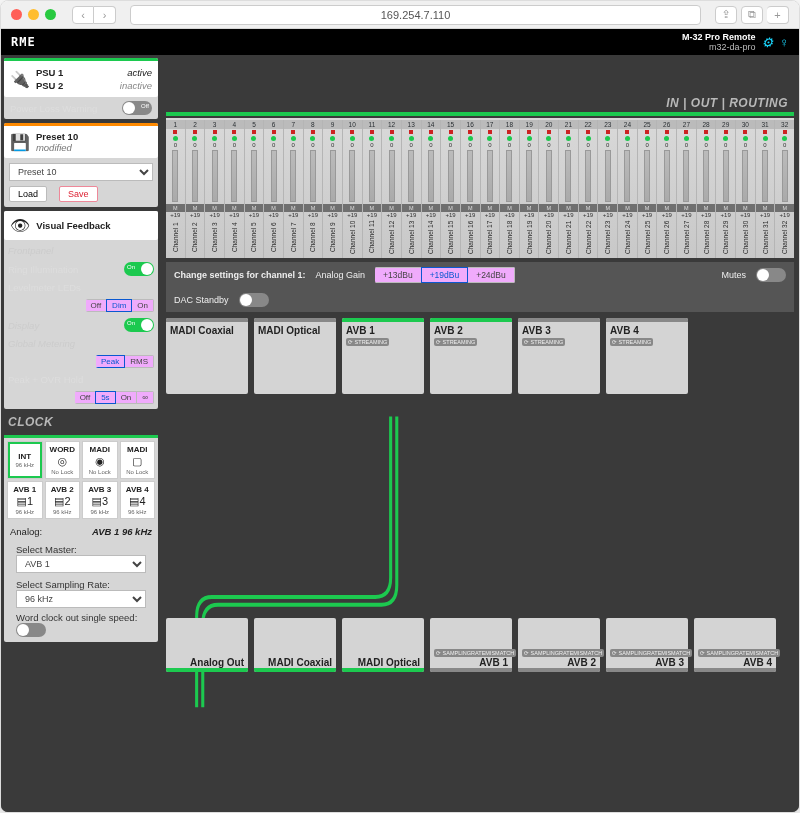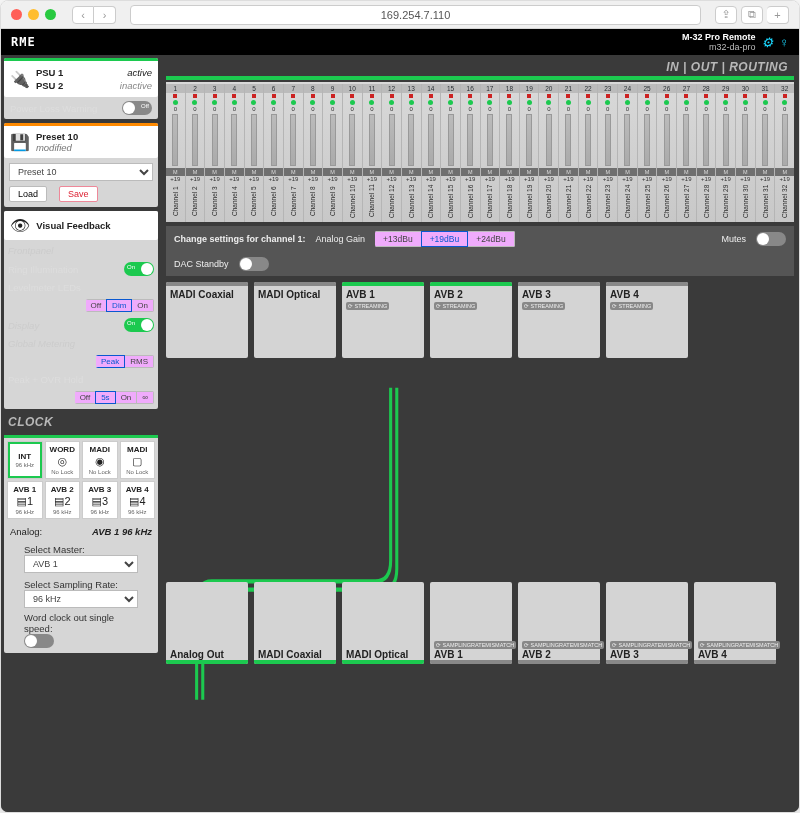--- a/index.html
+++ b/index.html
@@ -36,38 +36,38 @@
   .btn.red { color:#d23; border-color:#e89;}
   .k-v { display:flex; justify-content:space-between; align-items:center; padding:3px 4px; color:#ddd;}
   .k-v .label { color:#ccc; font-style:italic;}
   .seg { display:flex; border-radius:2px; overflow:hidden;}
   .seg div { background:#f0abfc; border:1px solid #bbb; padding:1px 5px; font-size:8px; color:#444; margin-left:-1px;}
   .seg div.active { color:#0a58d0; border-color:#0a58d0; z-index:1;}
   .clock-grid { display:grid; grid-template-columns:repeat(4,1fr); gap:2px; }
   .clock-cell { background:#fff; height:38px; font-size:7px; text-align:center; display:flex; flex-direction:column; align-items:center; justify-content:center; gap:1px; border:1px solid #ccc;}
   .clock-cell .cc-name{font-weight:bold; font-size:8px;}
   .clock-cell .cc-sub{color:#666; font-size:6px;}
-  .main-title { text-align:right; color:#b8b8b8; font-style:italic; font-weight:bold; font-size:12px; letter-spacing:.5px; padding:2px 6px;}
+  .main-title { text-align:right; color:#b8b8b8; font-style:italic; font-weight:bold; font-size:12px; letter-spacing:.5px; padding:2px 6px;margin-top:36px;}
   .green-line { height:4px; background:#1cc94f; margin:0 0 2px 0;}
   .channels { background:linear-gradient(#d9d9d9,#c8c8c8); display:flex; height:140px; padding-top:2px;}
   .ch { flex:1; font-size:6px; text-align:center; display:flex; flex-direction:column; align-items:center; border-right:1px solid #b5b5b5; padding:0 0 2px 0;}
   .ch:last-child{border-right:none;}
   .ch-num { background:#bbb; width:100%; font-size:6.5px; color:#2a2f33; padding:1px 0;}
   .ch-red { width:4px; height:4px; background:#c22; margin:1px 0;}
   .ch-led { width:5px; height:5px; border-radius:50%; background:#1cc94f; margin:1px 0;}
   .ch-gain { font-size:6px; color:#333;}
   .ch-meter { width:6px; flex:1; background:linear-gradient(#bbb,#aaa); margin:2px 0; border:1px solid #999;}
   .ch-mute { background:#6f6f6f; color:#ddd; width:100%; font-size:5.5px; padding:1px 0;}
   .ch-name { writing-mode:vertical-rl; transform:rotate(180deg); font-size:6.5px; color:#2c2c2c; padding:2px 0; height:38px;}
   .settings-bar { background:#555; color:#eee; padding:5px 8px; display:flex; align-items:center; gap:10px; flex-wrap:wrap; font-size:9px; margin-top:4px;}
   .settings-bar .seg div{font-size:8.5px; padding:2px 8px;}
   .routing { position:relative; flex:1; margin-top:6px;}
   .node-row { display:flex; gap:6px; position:absolute; }
   .node { width: 82px; height:76px; background:#d4d4d4; border-radius:2px; padding:4px; display:flex; flex-direction:column;}
-  .node.short{height:82px;}
+  .node.short{height:54px;text-align:right;}
   .node-top { height:4px; background:#888; margin:-4px -4px 3px -4px; border-radius:2px 2px 0 0;}
   .node-top.green{background:#1cc94f;}
   .node-name { font-size:10px; font-weight:bold; color:#222;}
   .node-badge { font-size:5.5px; background:#888; color:#eee; padding:1px 2px; border-radius:2px; width:fit-content; margin-top:2px; display:flex; gap:2px; align-items:center;}
   .node-bottom { margin-top:auto; height:4px; background:#888; border-radius:0 0 2px 2px; margin:auto -4px -4px -4px;}
   .node-bottom.green{background:#1cc94f;}
   svg.routes { position:absolute; top:0; left:0; width:100%; height:100%; pointer-events:none;}
   .ital{font-style:italic;}
 </style>
 </head>
@@ -247,21 +247,21 @@
                 <div class="cc-name">AVB 4</div>
                 <div style="font-size:11px;">▤4</div>
                 <div class="cc-sub">96 kHz</div>
               </div>
             </div>
         </div>
         <div class="k-v" style="color:#222; background:#d6d6d6; padding:4px 6px;">
             <span>Analog:</span>
             <span class="ital" style="font-weight:bold;">AVB 1 96 kHz</span>
           </div>
-        <div style="padding:3px 20px;">
+        <div style="padding:3px 12px;">
           <div style="color:#333;">Select Master:</div>
           <select class="select"><option>AVB 1</option></select>
           <div style="color:#333; margin-top:6px;">Select Sampling Rate:</div>
           <select class="select"><option>96 kHz</option></select>
           <div style="color:#333; margin-top:4px;">Word clock out single speed:</div>
           <span class="toggle"><span class="knob"></span></span>
         </div>
       </div>
     </div>
 

